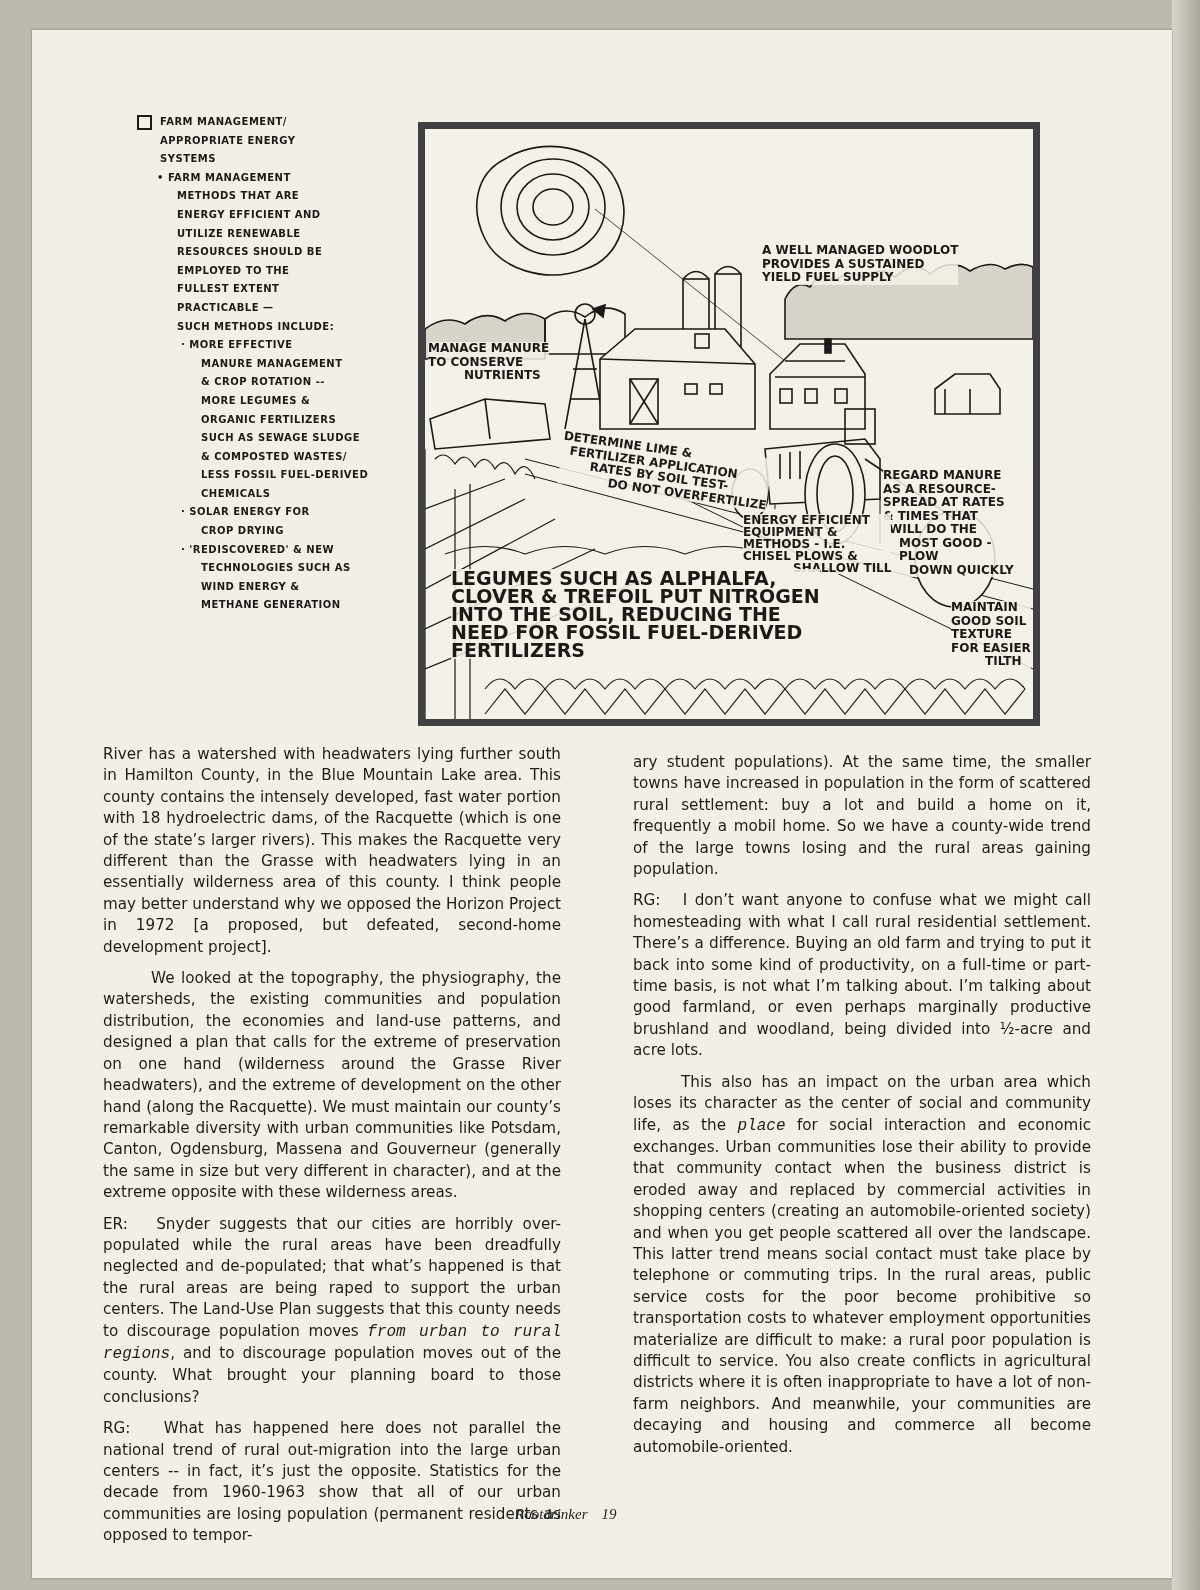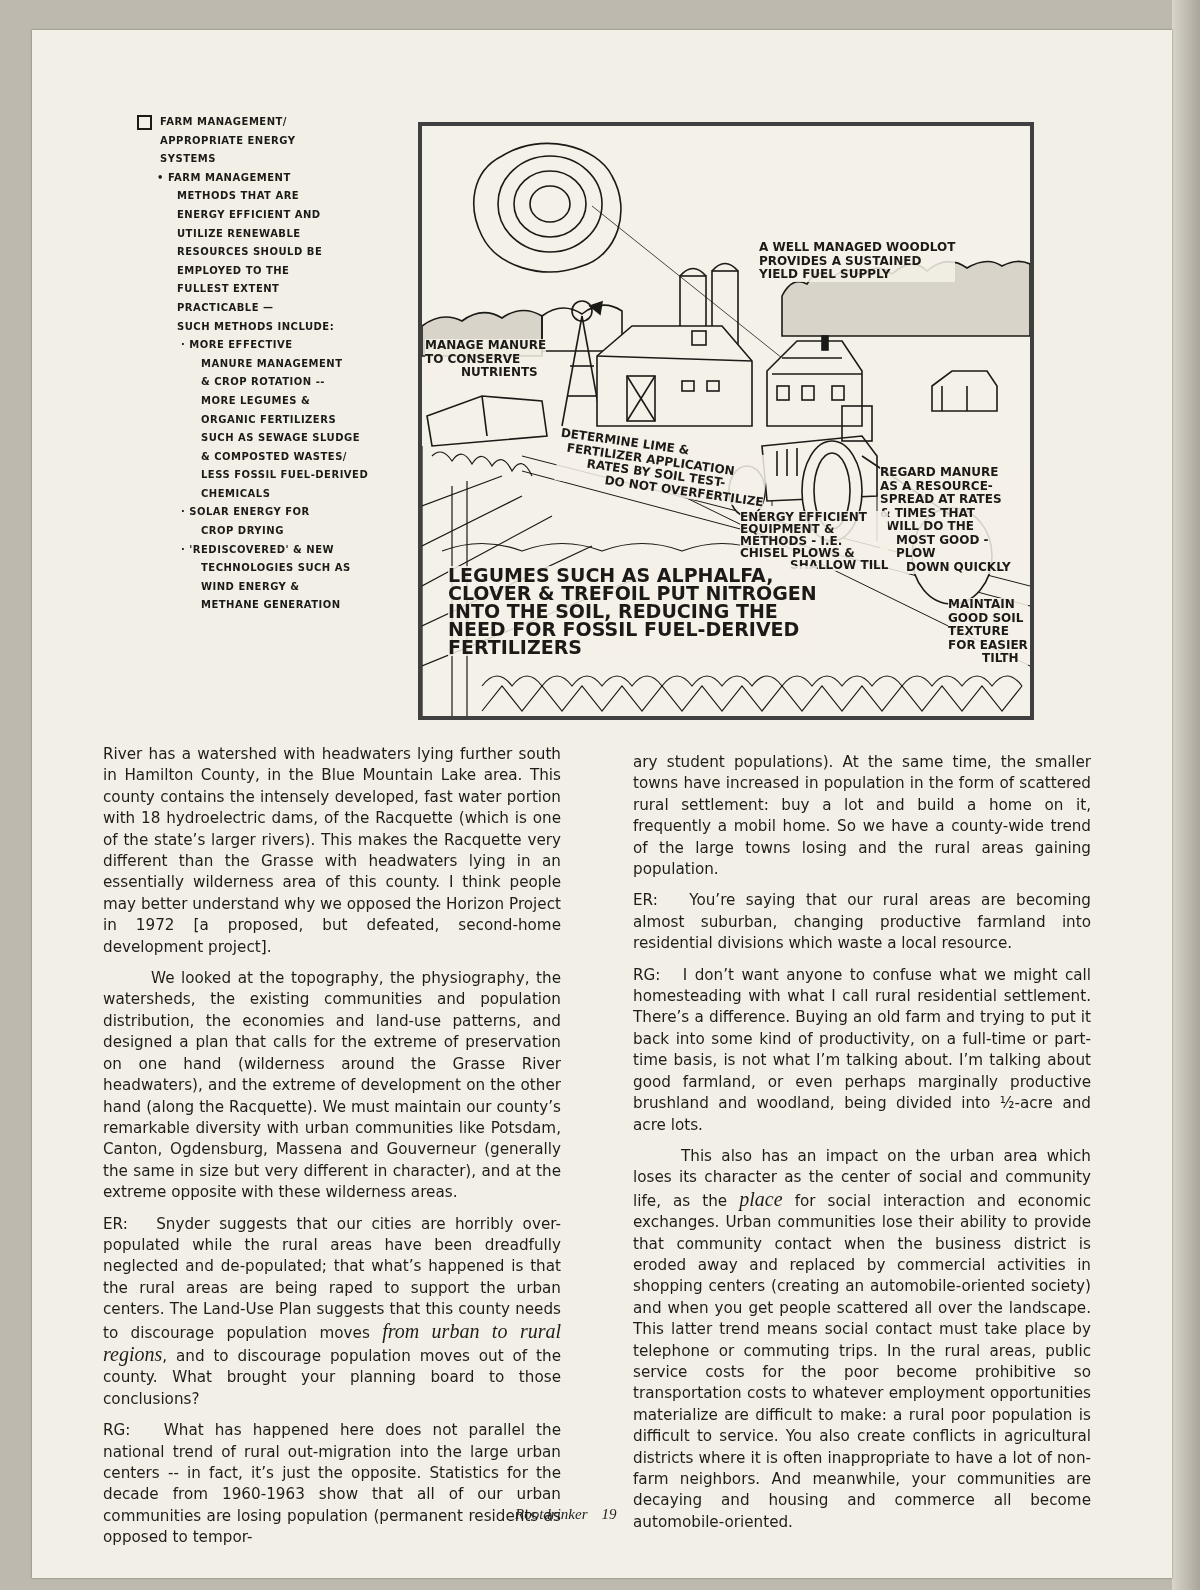--- a/index.html
+++ b/index.html
@@ -33,38 +33,38 @@
   .left-notes .h1 { display: flex; }
   .left-notes .box {
     display: inline-block; width: 11px; height: 11px; border: 2px solid #1c1a17;
     margin: 2px 8px 0 0; flex: none;
   }
   .indent1 { padding-left: 20px; }
   .indent3 { padding-left: 44px; }
 
   .illustration {
     position: absolute; left: 418px; top: 122px; width: 608px; height: 590px;
-    border: 4px solid #404040; background: #f4f1e8; overflow: hidden;
+    border: 7px solid #404040; background: #f4f1e8; overflow: hidden;
   }
   .illustration svg { position: absolute; left: 0; top: 0; }
   .callout {
     position: absolute; font-size: 12px; line-height: 13.5px;
     font-family: "DejaVu Sans", sans-serif; font-weight: bold; color: #1c1a17;
     text-transform: uppercase; background: rgba(244,241,232,0.85);
   }
 
   .col {
     position: absolute; width: 458px;
     font-family: "DejaVu Sans", sans-serif;
     font-size: 15.2px; line-height: 21.4px; color: #1f1d1a;
     text-align: justify;
   }
   .col p { margin: 0 0 10px 0; }
   .col p.indent { text-indent: 48px; }
-  .col em { font-family: Liberation Serif, serif; font-style: italic; font-size: 20px; }
+  .col em { font-family: Liberation Mono, monospace; font-style: italic; font-size: 16px; }
   .col-left { left: 103px; top: 744px; }
   .col-right { left: 633px; top: 752px; }
 
   .footer {
     position: absolute; left: 515px; top: 1506px;
     font-family: "Liberation Serif", serif; font-style: italic; font-size: 15px; color: #222;
   }
   .footer .num { margin-left: 14px; }
 </style>
 </head>
@@ -272,24 +272,20 @@
   </p>
   <p>
     <span>RG:</span>&nbsp;&nbsp;
     <span>What has happened here does not parallel the national trend of rural out-migration into the large urban centers -- in fact, it’s just the opposite. Statistics for the decade from 1960-1963 show that all of our urban communities are losing population (permanent residents as opposed to tempor-</span>
   </p>
 </div>
 
 <div class="col col-right">
   <p>ary student populations). At the same time, the smaller towns have increased in population in the form of scattered rural settlement: buy a lot and build a home on it, frequently a mobil home. So we have a county-wide trend of the large towns losing and the rural areas gaining population.</p>
   <p>
-    <span>ER:</span>&nbsp;&nbsp;
-    <span>You’re saying that our rural areas are becoming almost suburban, changing productive farmland into residential divisions which waste a local resource.</span>
-  </p>
-  <p>
     <span>RG:</span>&nbsp;&nbsp;
     <span>I don’t want anyone to confuse what we might call homesteading with what I call rural residential settlement. There’s a difference. Buying an old farm and trying to put it back into some kind of productivity, on a full-time or part-time basis, is not what I’m talking about. I’m talking about good farmland, or even perhaps marginally productive brushland and woodland, being divided into ½-acre and acre lots.</span>
   </p>
   <p class="indent">
     <span>This also has an impact on the urban area which loses its character as the center of social and community life, as the </span><em>place</em><span> for social interaction and economic exchanges. Urban communities lose their ability to provide that community contact when the business district is eroded away and replaced by commercial activities in shopping centers (creating an automobile-oriented society) and when you get people scattered all over the landscape. This latter trend means social contact must take place by telephone or commuting trips. In the rural areas, public service costs for the poor become prohibitive so transportation costs to whatever employment opportunities materialize are difficult to make: a rural poor population is difficult to service. You also create conflicts in agricultural districts where it is often inappropriate to have a lot of non-farm neighbors. And meanwhile, your communities are decaying and housing and commerce all become automobile-oriented.</span>
   </p>
 </div>
 
 <div class="footer">
   <span>Rootdrinker</span><span class="num">19</span>

